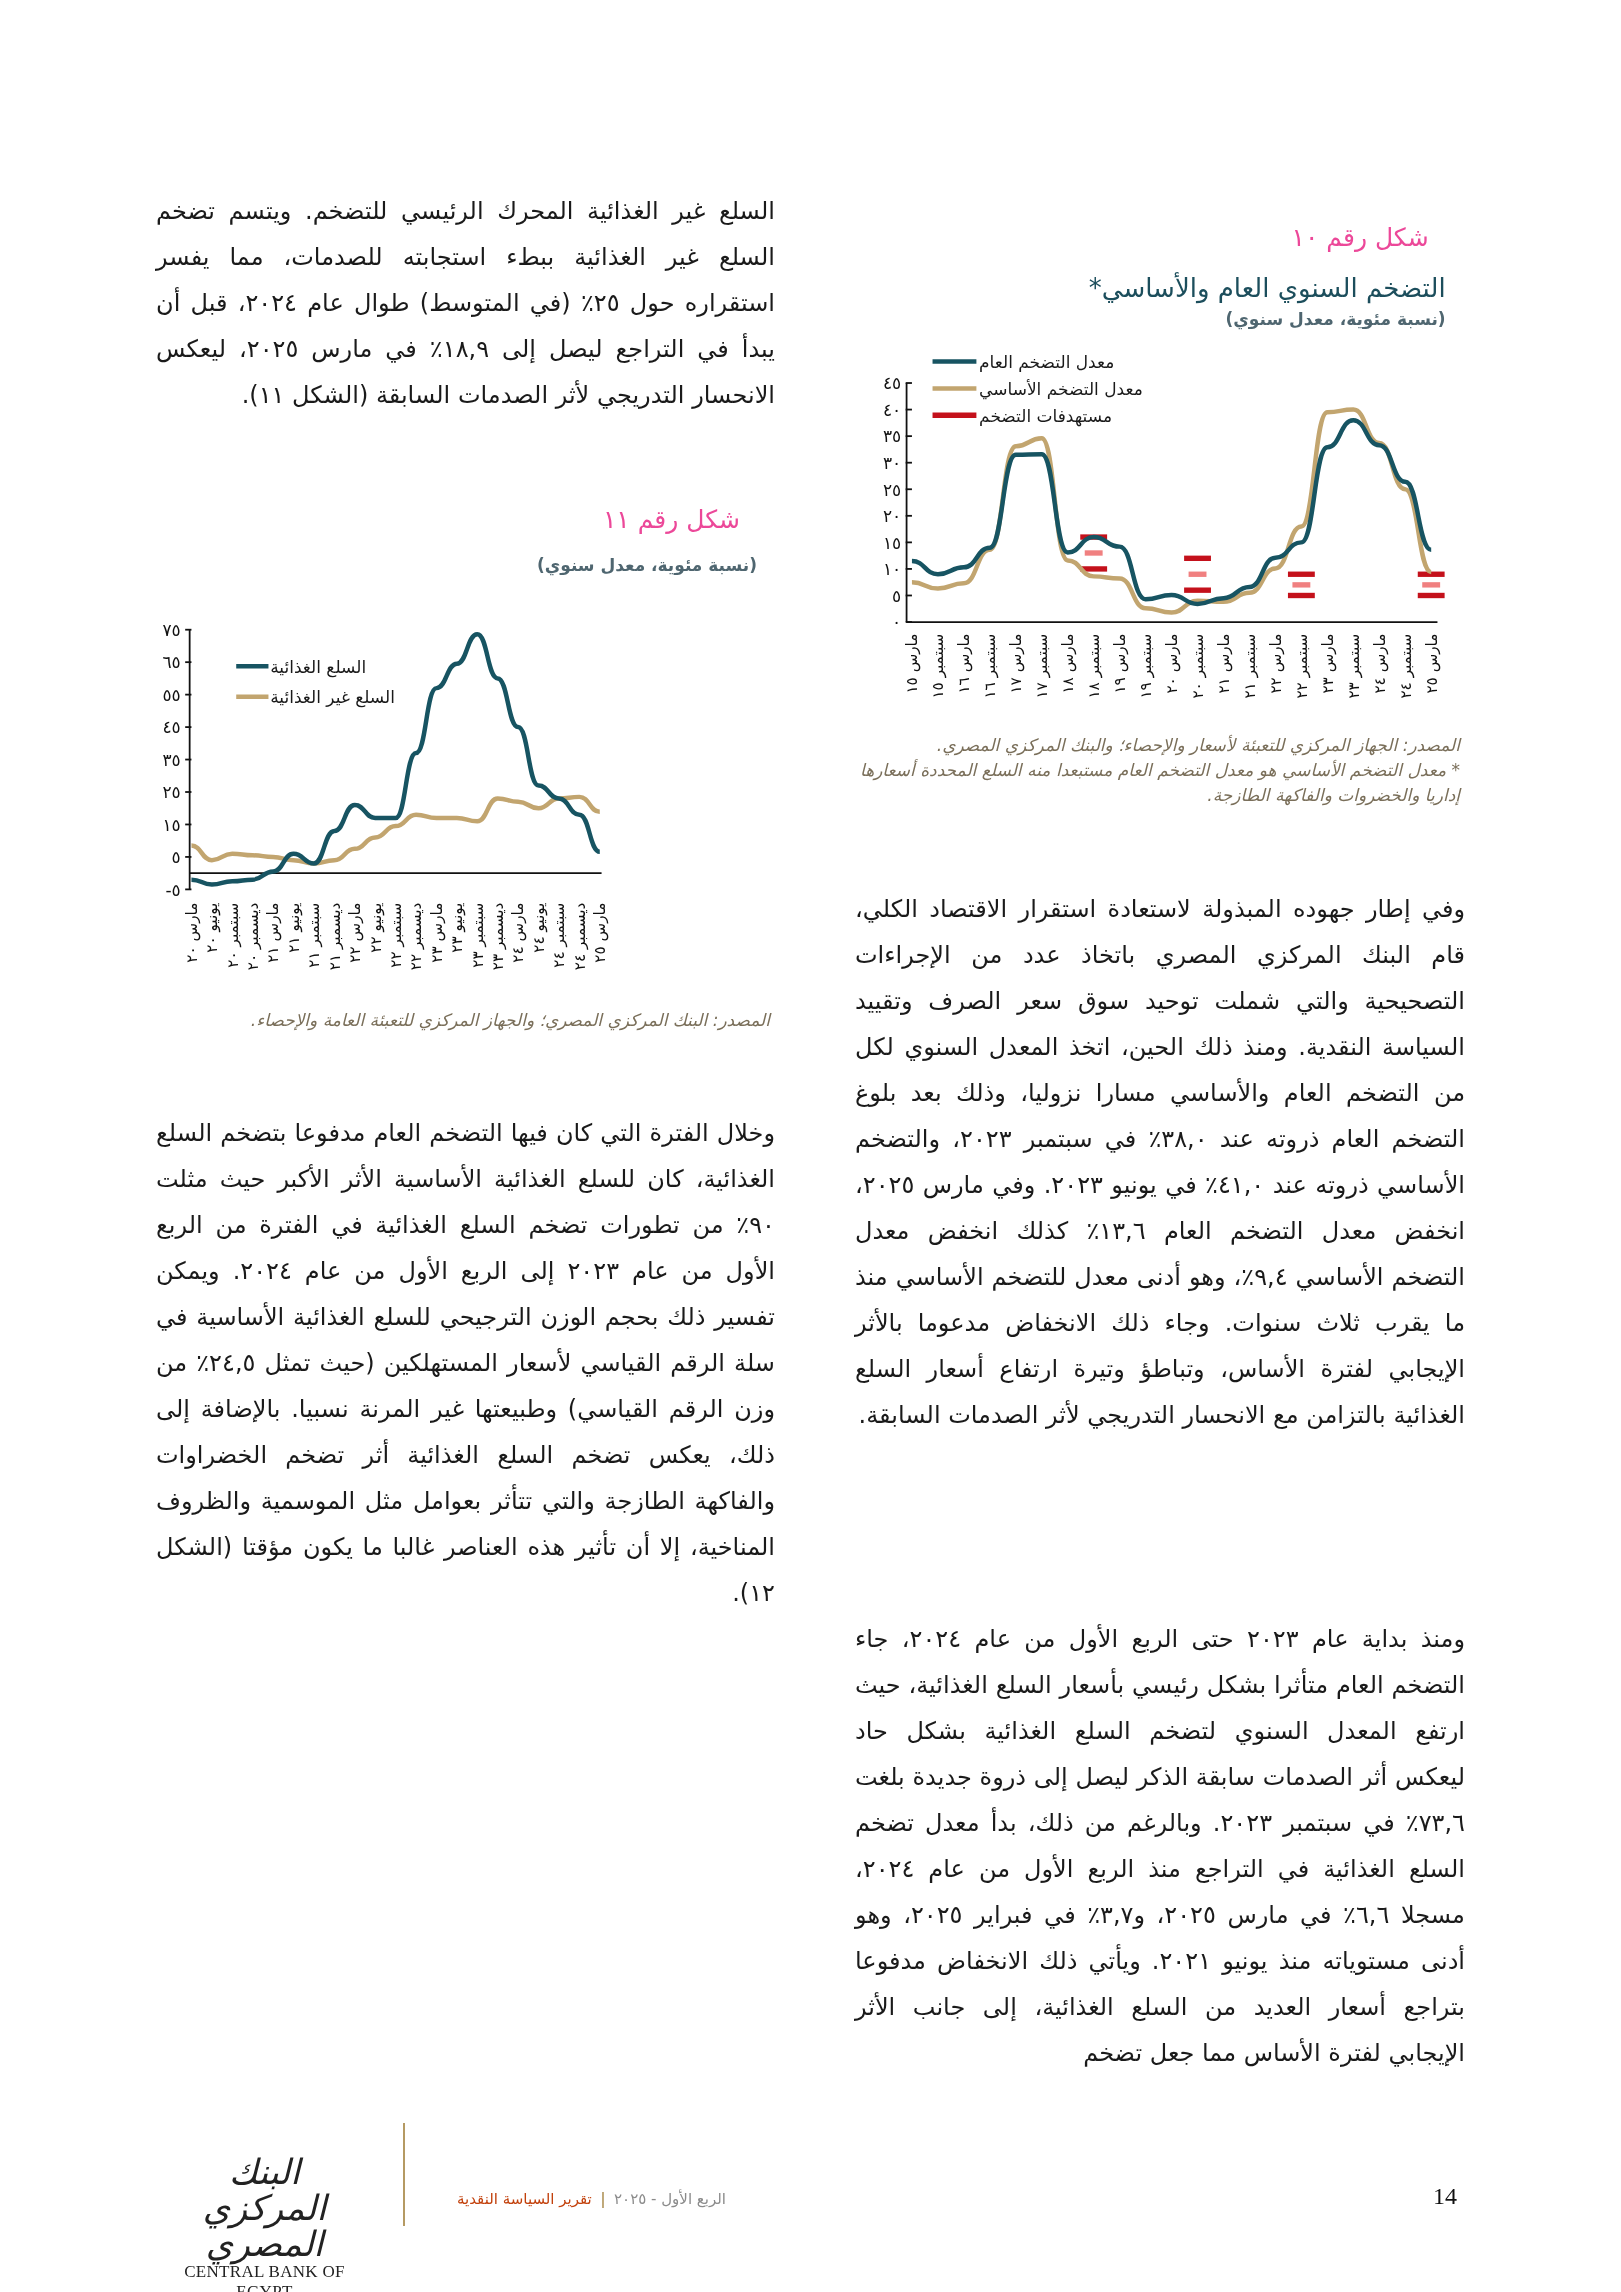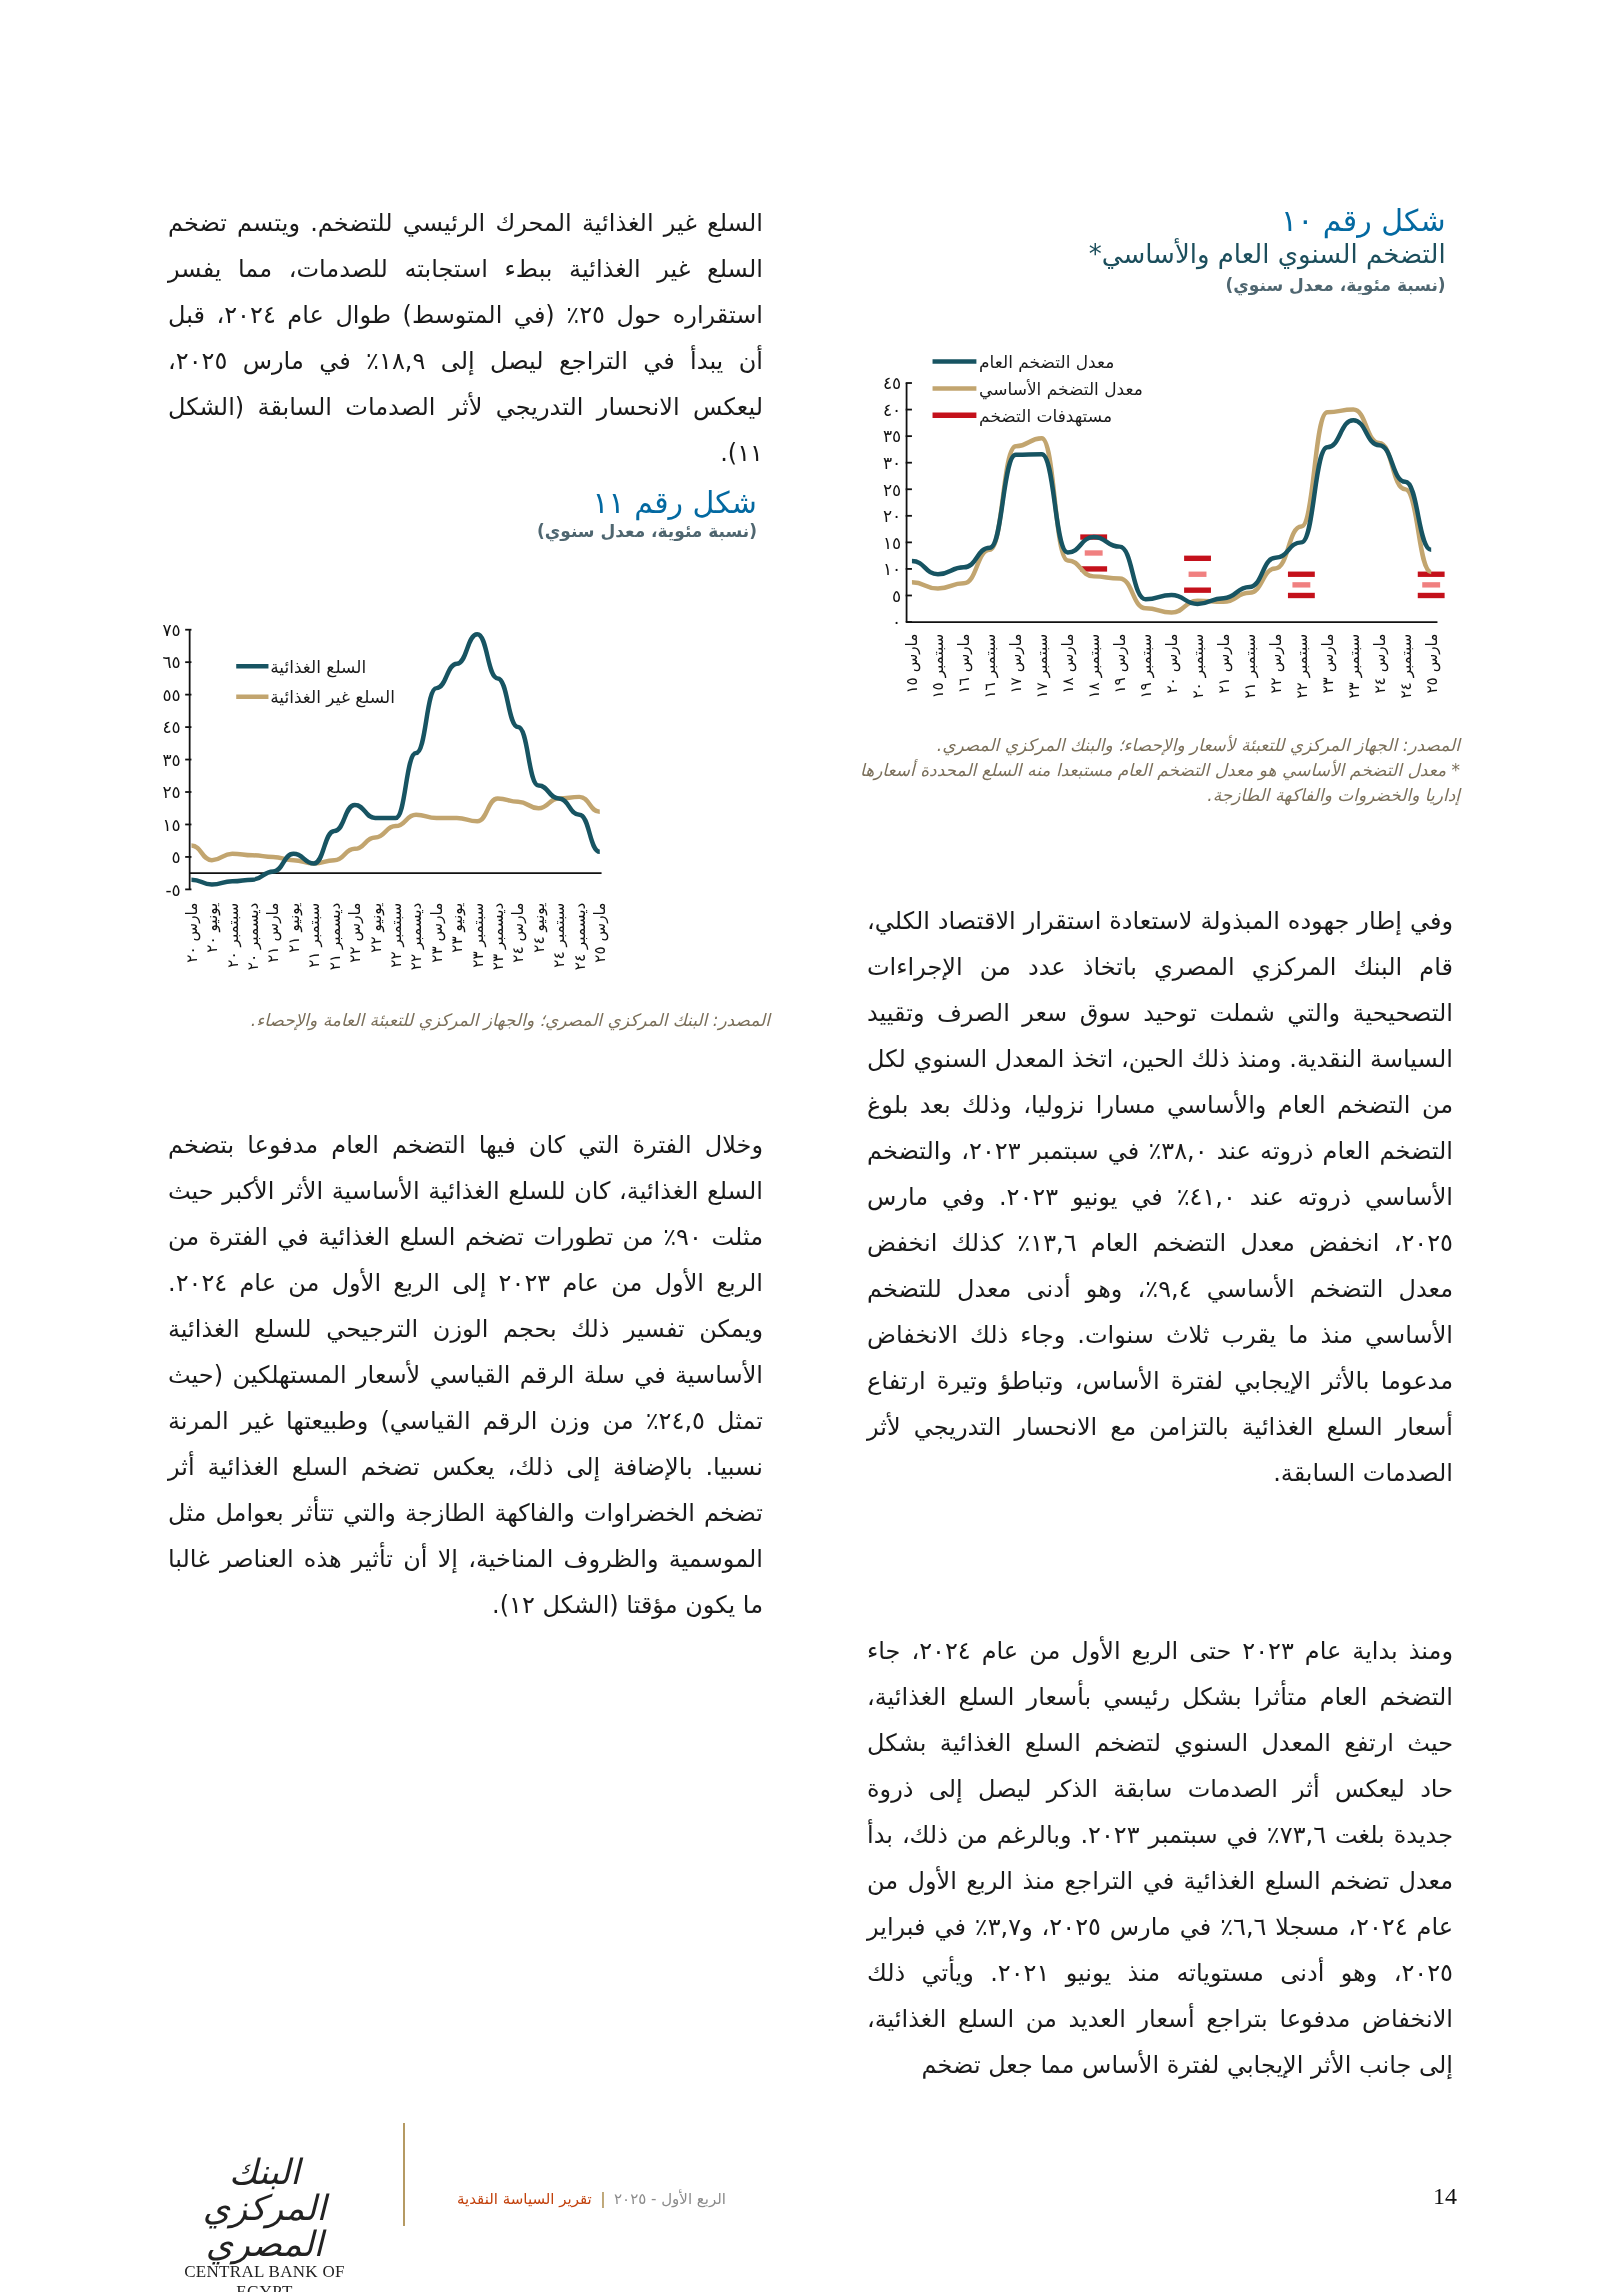--- a/index.html
+++ b/index.html
@@ -1,20 +1,20 @@
 <!DOCTYPE html>
 <html style="font-size:14.3px"><head>
 <meta charset="utf-8">
 <style>
   html, body { margin:0; padding:0; background:#ffffff; }
   body { width:1621px; height:2293px; position:relative; overflow:hidden;
          font-family:"DejaVu Sans", sans-serif; color:#1a1a1a; }
   .col { position:absolute; direction:rtl; text-align:justify; }
-  .para { font-size:24px; line-height:46px; margin:16px; color:#1a1a1a; text-align-last:right; }
-  .fig-num { font-size:30px; color:#0369a1; margin:0; line-height:30px; }
+  .para { font-size:24px; line-height:46px; margin:4px; color:#1a1a1a; text-align-last:right; }
+  .fig-num { font-size:25px; color:#ec4899; margin:17px; line-height:30px; }
   .fig-title { font-size:26px; color:#1c4e5c; margin:0; line-height:36px; }
   .fig-unit { font-size:17px; color:#4f6670; margin:0; line-height:27px;font-weight:bold; }
   .source { font-size:17px; font-style:italic; color:#7a6f5a; line-height:25px; margin:0; }
   .chart { position:absolute; }
   .chart svg { display:block; overflow:visible; }
   .footer-line { position:absolute; left:403px; top:2123px; width:1.8px; height:103px; background:#b59a63; }
   .footer-text { position:absolute; left:457px; top:2190px; font-size:15px; color:#8b8b8b; direction:rtl; font-family:"DejaVu Sans", sans-serif; }
   .footer-text .pipe { color:#b59a63; font-weight:bold; margin:0 3.6px; }
   .footer-text .gold { color:#c2410c; }
   .logo { position:absolute; left:166px; top:2154px; width:197px; text-align:center; }

